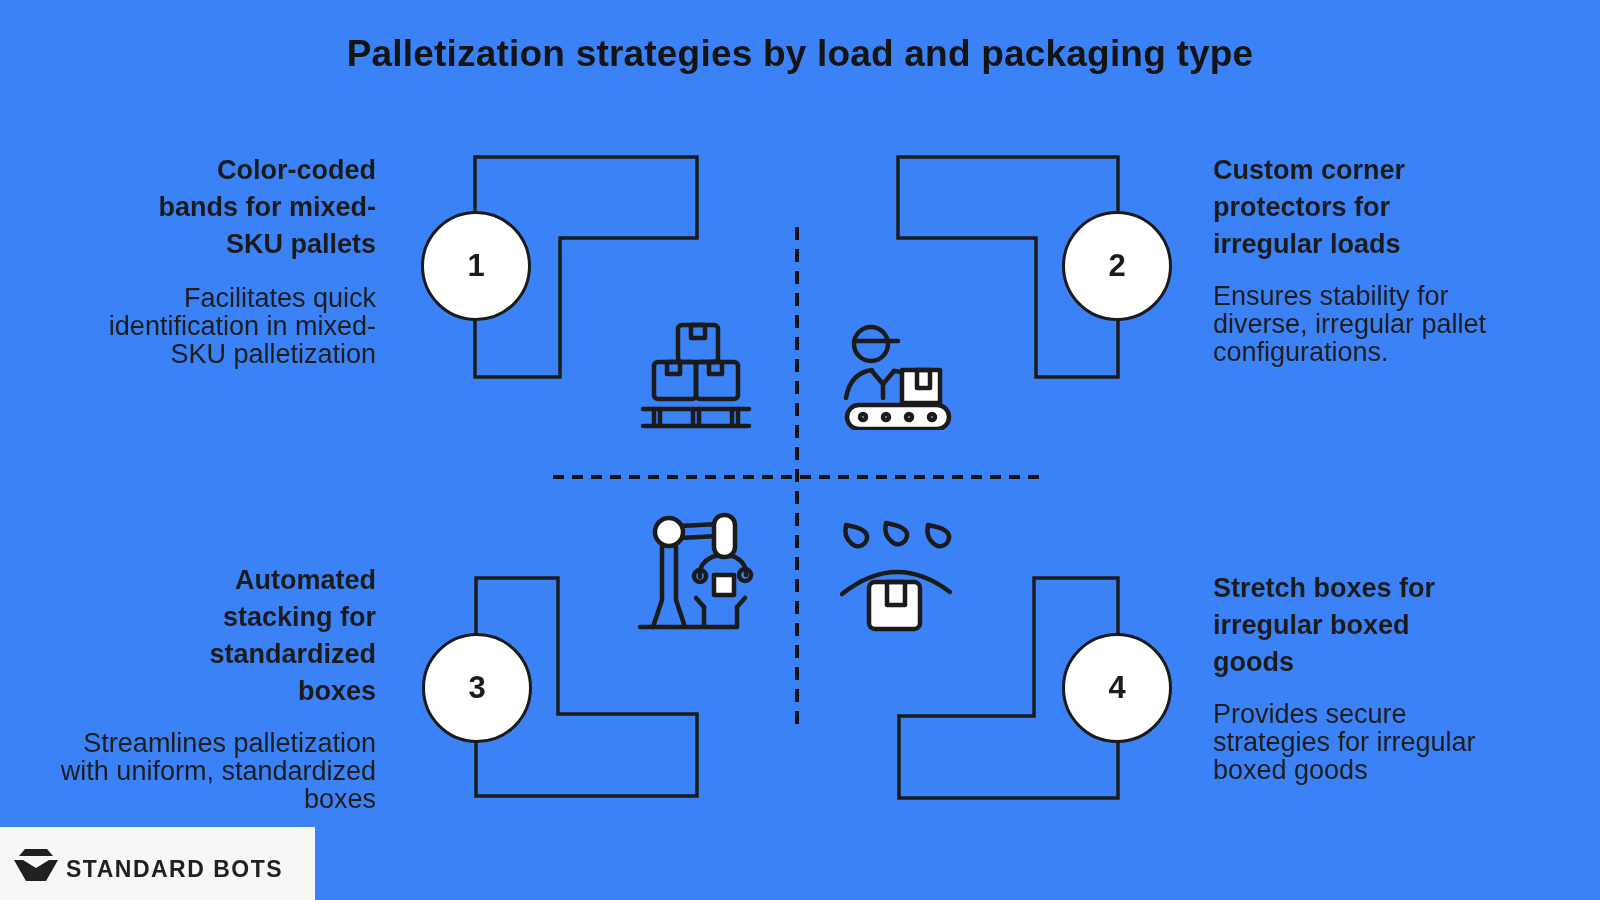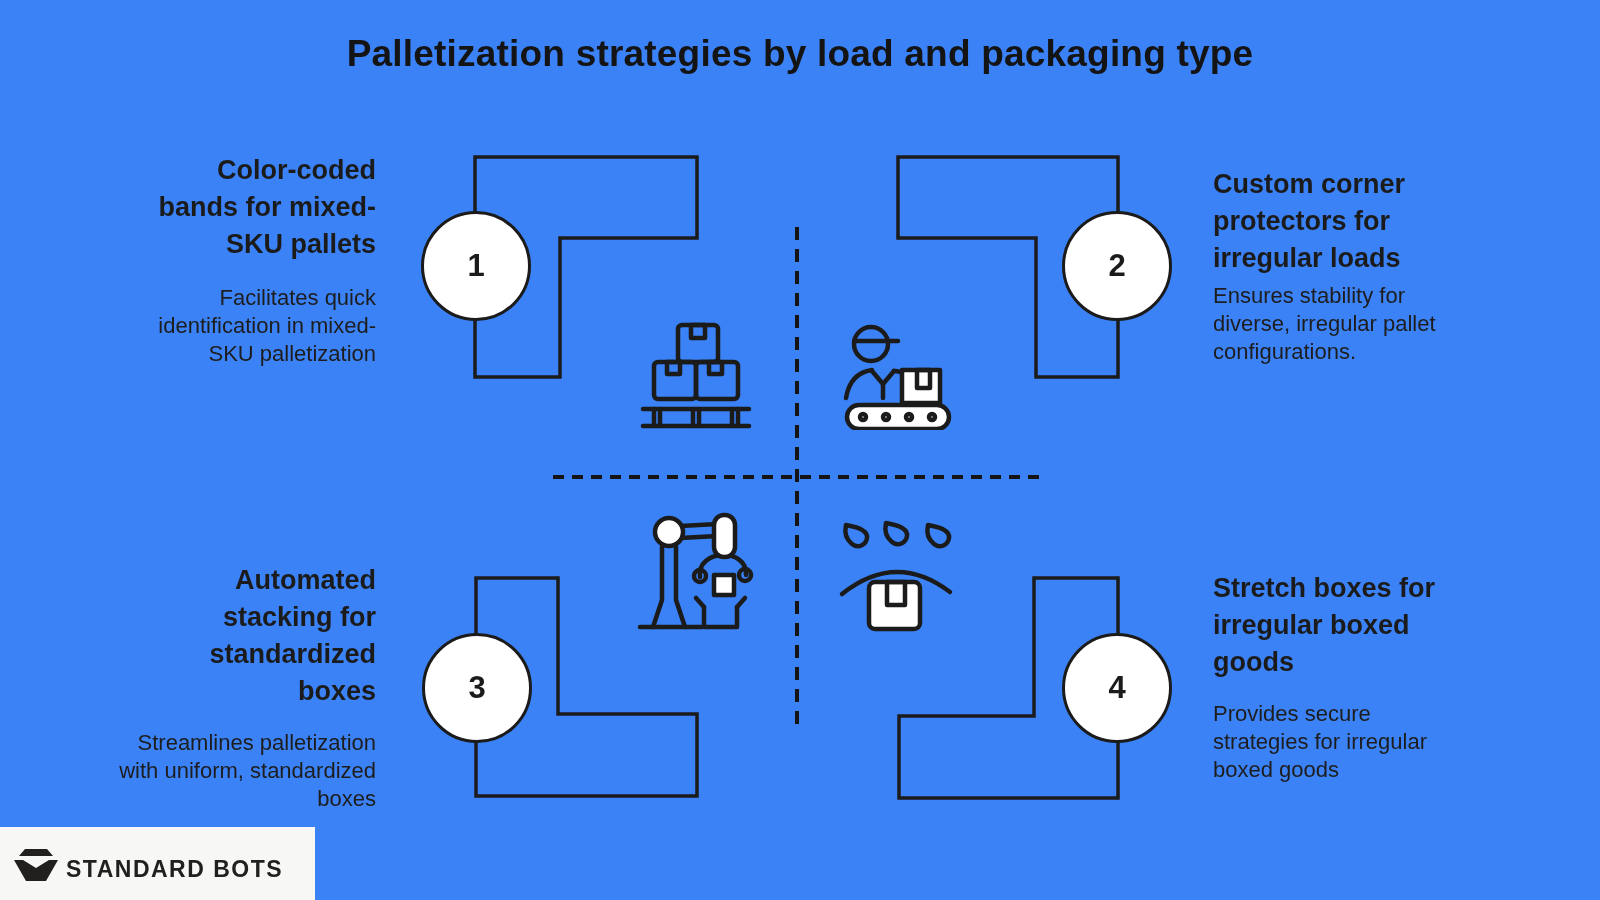--- a/index.html
+++ b/index.html
@@ -10,21 +10,21 @@
   .abs { position:absolute; }
   .title {
     position:absolute; left:0; right:0; top:33px; text-align:center;
     font-size:37px; font-weight:bold; color:#141414; letter-spacing:0.2px;
   }
   .heading {
     position:absolute; font-weight:bold; font-size:27px; line-height:37px;
     white-space:pre-line; color:#1b1b1b;
   }
   .desc {
-    position:absolute; font-size:22px; line-height:28px;
+    position:absolute; font-size:27px; line-height:28px;
     white-space:pre-line; color:#1d1d1d;
   }
   .ta-r { text-align:right; }
   .badge {
     position:absolute; box-sizing:border-box; width:110px; height:110px;
     border:3px solid #1b1b1b; border-radius:50%; background:#ffffff;
     display:flex; align-items:center; justify-content:center;
     font-size:31px; font-weight:bold; color:#1b1b1b;
   }
   .logo-strip { position:absolute; left:0; top:827px; width:315px; height:73px; background:#f7f7f5; }
@@ -67,21 +67,21 @@
     <span>4</span>
   </div>
 
   <div class="heading ta-r" style="left:56px; top:152px; width:320px;">Color-coded
 bands for mixed-
 SKU pallets</div>
   <div class="desc ta-r" style="left:56px; top:284px; width:320px;">Facilitates quick
 identification in mixed-
 SKU palletization</div>
 
-  <div class="heading" style="left:1213px; top:152px; width:310px;margin-top:14px;">Custom corner
+  <div class="heading" style="left:1213px; top:152px; width:310px;">Custom corner
 protectors for
 irregular loads</div>
   <div class="desc" style="left:1213px; top:282px; width:310px;">Ensures stability for
 diverse, irregular pallet
 configurations.</div>
 
   <div class="heading ta-r" style="left:56px; top:562px; width:320px;">Automated
 stacking for
 standardized
 boxes</div>

